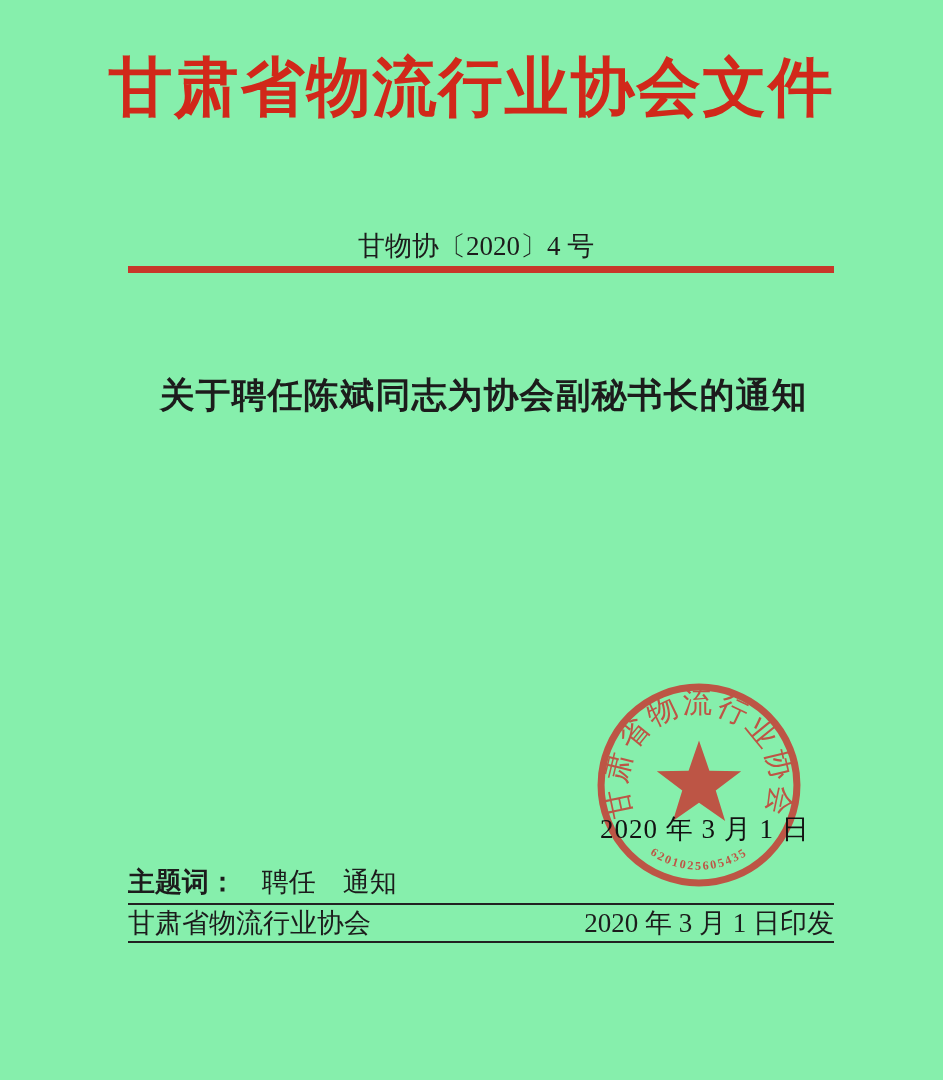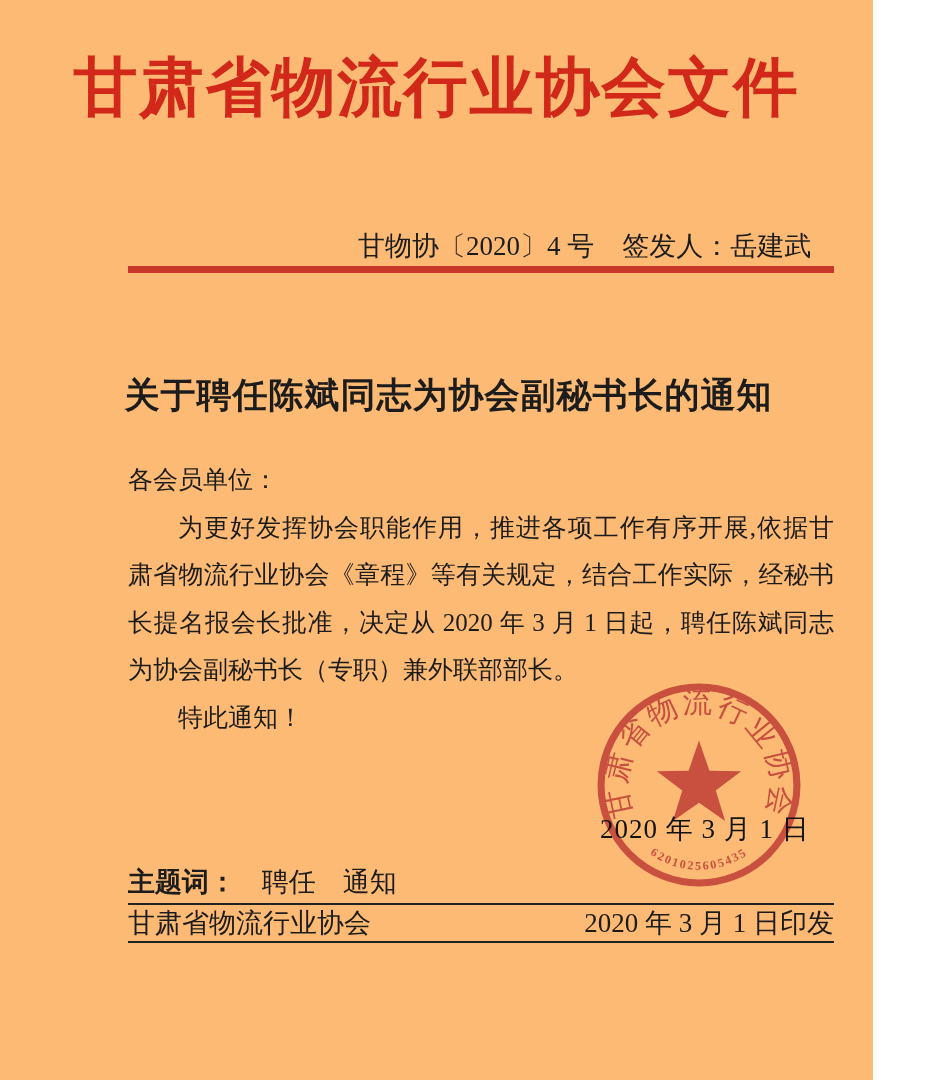--- a/index.html
+++ b/index.html
@@ -1,19 +1,19 @@
 <!DOCTYPE html>
 <html><head>
 <meta charset="utf-8">
 <style>
   html,body { margin:0; padding:0; background:#ffffff; }
   .page {
     position:relative;
-    width:873px; height:1080px;
-    background:#fdba74;
+    width:943px; height:1080px;
+    background:#86efac;
     overflow:hidden;
     font-family:"Liberation Serif","DejaVu Serif",serif;
     color:#1c1c1c;
   }
   .header-title {
     position:absolute; top:44px; left:0; width:100%;
     text-align:center;
     font-size:64px; font-weight:bold;
     letter-spacing:2px;
     color:#d1281a;
@@ -92,35 +92,26 @@
 </style>
 </head>
 <body>
 
 <div class="page">
 
   <div class="header-title">甘肃省物流行业协会文件</div>
 
   <div class="docnum-row">
     <span>甘物协〔2020〕4 号</span>
-    <span>签发人：岳建武</span>
   </div>
 
   <div class="red-rule"></div>
 
   <h1 class="notice-title">关于聘任陈斌同志为协会副秘书长的通知</h1>
 
-  <div class="body-block">
-    <div class="body-line">各会员单位：</div>
-    <div class="body-line indent just">为更好发挥协会职能作用，推进各项工作有序开展,依据甘</div>
-    <div class="body-line just">肃省物流行业协会《章程》等有关规定，结合工作实际，经秘书</div>
-    <div class="body-line just">长提名报会长批准，决定从 2020 年 3 月 1 日起，聘任陈斌同志</div>
-    <div class="body-line">为协会副秘书长（专职）兼外联部部长。</div>
-    <div class="body-line indent">特此通知！</div>
-  </div>
 
   <svg class="seal" viewBox="0 0 208 208" xmlns="http://www.w3.org/2000/svg">
     <defs>
       <path id="arcTop" d="M 41.65 140 A 72 72 0 1 1 166.35 140" fill="none"></path>
       <path id="arcBottom" d="M 31.3 146 A 84 84 0 0 0 176.7 146" fill="none"></path>
     </defs>
     <circle cx="104" cy="104" r="97" fill="none" stroke="#c4453a" stroke-width="7"></circle>
     <polygon fill="#c4453a" points="104,60 114.3,89.8 145.8,90.4 120.6,109.4 129.9,139.6 104,121.5 78.1,139.6 87.4,109.4 62.2,90.4 93.7,89.8"></polygon>
     <text font-size="29" fill="#c4453a" letter-spacing="3">
       <textPath href="#arcTop" startOffset="50%" text-anchor="middle">甘肃省物流行业协会</textPath>

